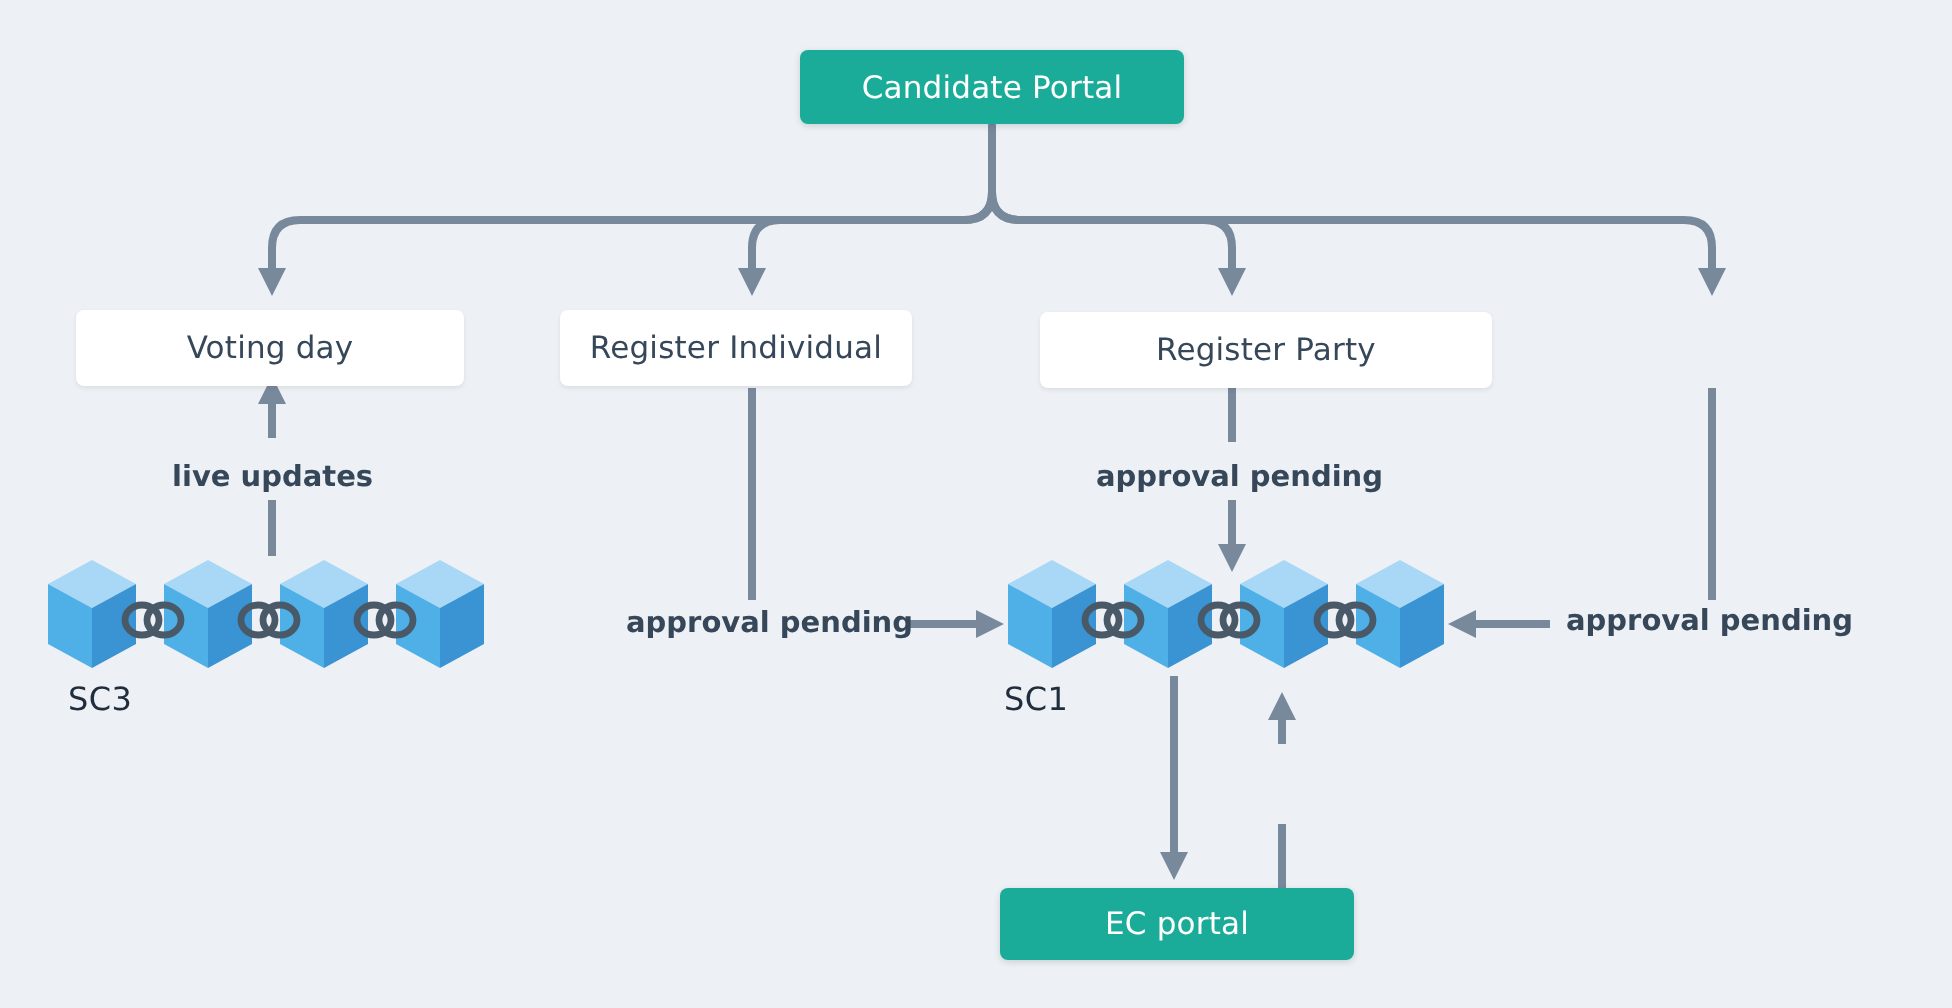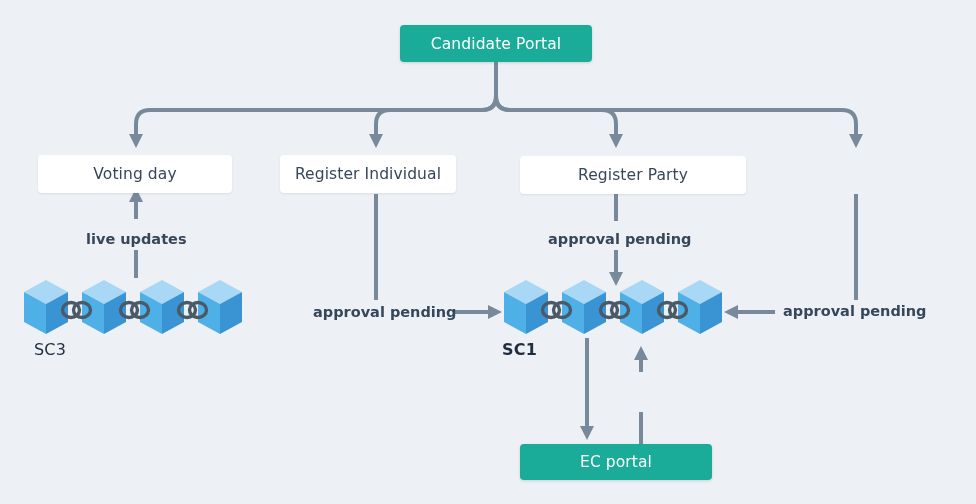--- a/index.html
+++ b/index.html
@@ -47,21 +47,21 @@
     background: #1aac99;
     color: #ffffff;
     box-shadow: 0 1px 3px rgba(40,60,80,0.18);
   }
 
   #node-candidate-portal { left: 400px; top: 25px;  width: 192px; height: 37px; }
   #node-voting-day       { left: 38px;  top: 155px; width: 194px; height: 38px; }
   #node-register-individual { left: 280px; top: 155px; width: 176px; height: 38px; }
   #node-register-party   { left: 520px; top: 156px; width: 226px; height: 38px; }
   #node-edit-details     { left: 760px; top: 155px; width: 192px; height: 38px; }
-  #node-ec-portal        { left: 520px; top: 444px; width: 192px; height: 36px; }
+  #node-ec-portal        { left: 500px; top: 444px; width: 177px; height: 36px; }
 
   
   .edge-label {
     position: absolute;
     color: #37475a;
     font-size: 14.5px;
     white-space: nowrap;
     line-height: 1.18;
     font-weight: bold;
   }
@@ -78,21 +78,21 @@
   #chain-sc3 { left: 22px;  top: 278px; }
   #chain-sc1 { left: 502px; top: 278px; }
 
   .chain-caption {
     position: absolute;
     color: #1f2d3d;
     font-size: 16px;
     letter-spacing: 0.2px;
   }
   #caption-sc3 { left: 34px;  top: 340px; }
-  #caption-sc1 { left: 502px; top: 340px; font-weight: bold; }
+  #caption-sc1 { left: 502px; top: 340px; }
 </style>
 </head>
 <body>
 
 <div id="stage">
 
   <svg id="wires" viewBox="0 0 976 504" xmlns="http://www.w3.org/2000/svg">
     <defs>
       <marker id="arrow-down" viewBox="0 0 12 10" refX="6" refY="9" markerWidth="12" markerHeight="10" orient="auto-start-reverse">
         <path d="M0,0 L12,0 L6,10 Z" fill="#78899c"></path>

